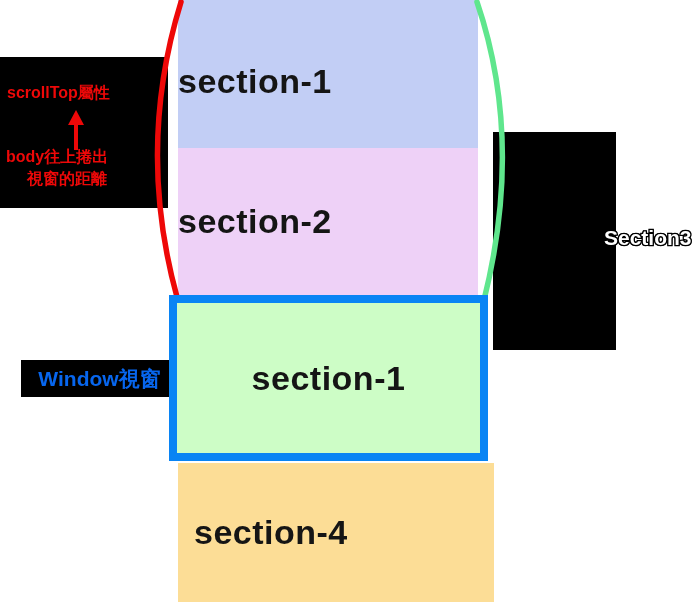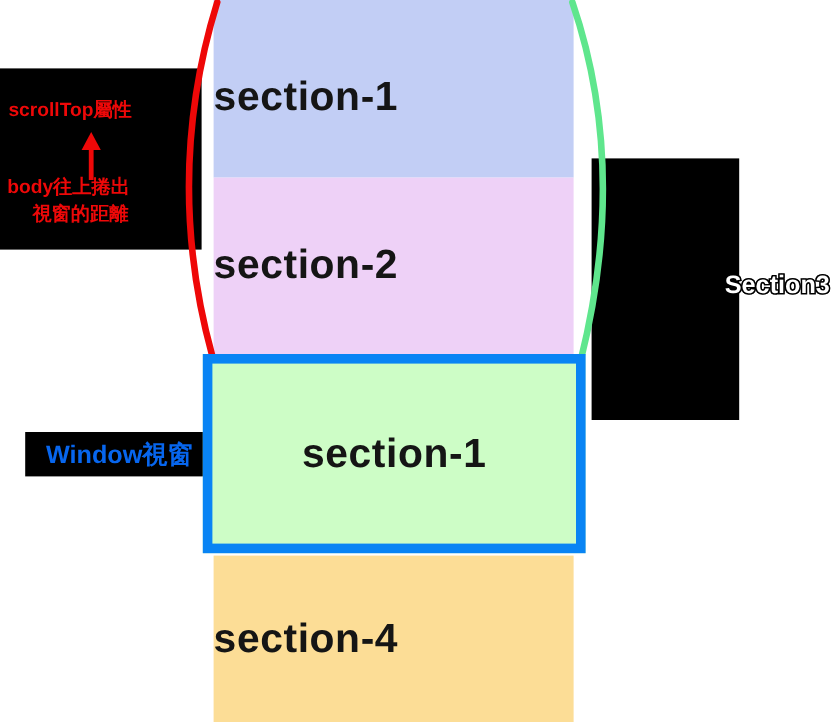--- a/index.html
+++ b/index.html
@@ -6,21 +6,21 @@
   body{font-family:"Liberation Sans","DejaVu Sans",sans-serif;background:#fff;}
   #canvas{position:relative;width:700px;height:602px;background:#fff;overflow:hidden;}
 
   
   .section{position:absolute;left:178px;width:300px;display:flex;align-items:center;justify-content:flex-start;z-index:1;}
   .section-label{font-weight:bold;font-size:34px;color:#151515;letter-spacing:0.5px;}
   #section-1{top:0;height:148px;background:#c2cef5;}
   #section-1 .section-label{margin-top:14px;}
   #section-2{top:148px;height:152px;background:#eed1f7;}
   #section-2 .section-label{margin-top:-6px;}
-  #section-4{top:463px;height:139px;background:#fcdd96;}
+  #section-4{top:463px;height:139px;background:#fcdd96;padding-left:16px;}
 
   
   .black-box{position:absolute;background:#000;z-index:2;}
   #scrolltop-box{left:0;top:57px;width:168px;height:151px;}
   #right-box{left:493px;top:132px;width:123px;height:218px;}
   #window-box{left:21px;top:360px;width:157px;height:37px;display:flex;align-items:center;justify-content:center;}
 
   
   .red-note{position:absolute;color:#ee0808;font-weight:bold;font-size:16px;line-height:22px;white-space:nowrap;z-index:5;}
   #scrolltop-line1{left:7px;top:82px;}

